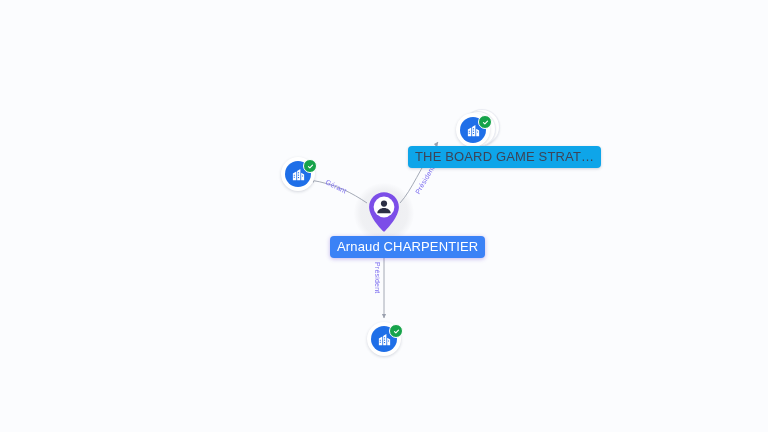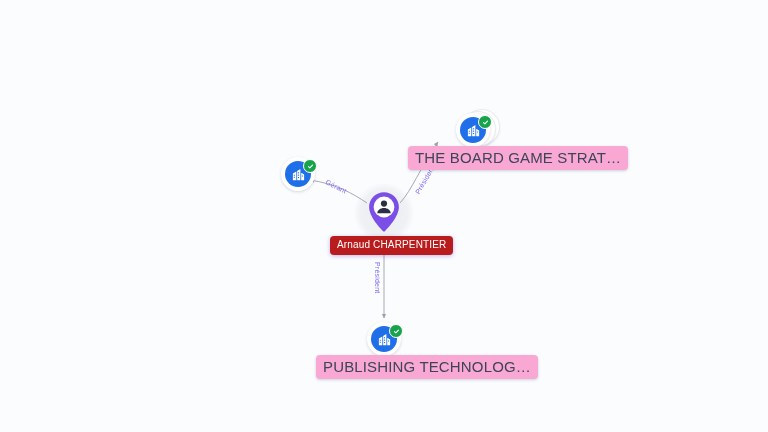--- a/index.html
+++ b/index.html
@@ -113,33 +113,33 @@
   .verified-badge svg {
     display: block;
     width: 7px;
     height: 7px;
   }
 
   
   .node-label {
     position: absolute;
     white-space: nowrap;
-    font-size: 15px;
+    font-size: 13px;
     line-height: 1;
     padding: 4px 7px 5px 7px;
     border-radius: 4px;
-    background: #f9a8d4;
+    background: #0ea5e9;
     color: #3d4457;
     box-shadow: 0 1px 3px rgba(40,50,80,0.22);
     letter-spacing: 0.15px;
   }
   .node-label.primary {
-    background: #b91c1c;
+    background: #3b82f6;
     color: #ffffff;
-    font-size: 10px;
+    font-size: 13px;
     box-shadow: 0 1px 4px rgba(90,50,200,0.35);
   }
 
   
   .edge-label {
     position: absolute;
     white-space: nowrap;
     font-size: 7px;
     line-height: 1;
     color: #7c6df0;
@@ -228,21 +228,20 @@
         <rect x="11.1" y="16" width="1.8" height="1.8" fill="#1f6fe8"></rect>
         <rect x="17.7" y="13.6" width="1.6" height="1.6" fill="#1f6fe8"></rect>
       </svg>
     </div>
     <div class="verified-badge" style="left:5px; top:-15px;">
       <svg viewBox="0 0 16 16" aria-hidden="true">
         <path fill="none" stroke="#ffffff" stroke-width="2.6" stroke-linecap="round" stroke-linejoin="round" d="M3.4 8.3 L6.5 11.3 L12.6 4.9"></path>
       </svg>
     </div>
   </div>
-  <div class="node-label" style="left:316px; top:355px;">PUBLISHING TECHNOLOG…</div>
 
   <div class="node" style="left:384px; top:213px;">
     <div class="person-halo"></div>
     <div class="pin">
       <svg viewBox="0 0 38 46" aria-hidden="true">
         <path fill="#7c4ee8" d="M19 1.2c-8.2 0-14.9 6.6-14.9 14.8 0 9.6 11.3 21.5 13.7 23.9a1.7 1.7 0 0 0 2.4 0c2.4-2.4 13.7-14.3 13.7-23.9C33.9 7.8 27.2 1.2 19 1.2z"></path>
         <circle cx="19" cy="16" r="10.4" fill="#ffffff"></circle>
         <g>
           <circle cx="19" cy="12.6" r="3.1" fill="#2b2f45"></circle>
           <path fill="#2b2f45" d="M19 17c-3.7 0-6.6 2.3-6.6 4.6v0.6h13.2v-0.6c0-2.3-2.9-4.6-6.6-4.6z"></path>

